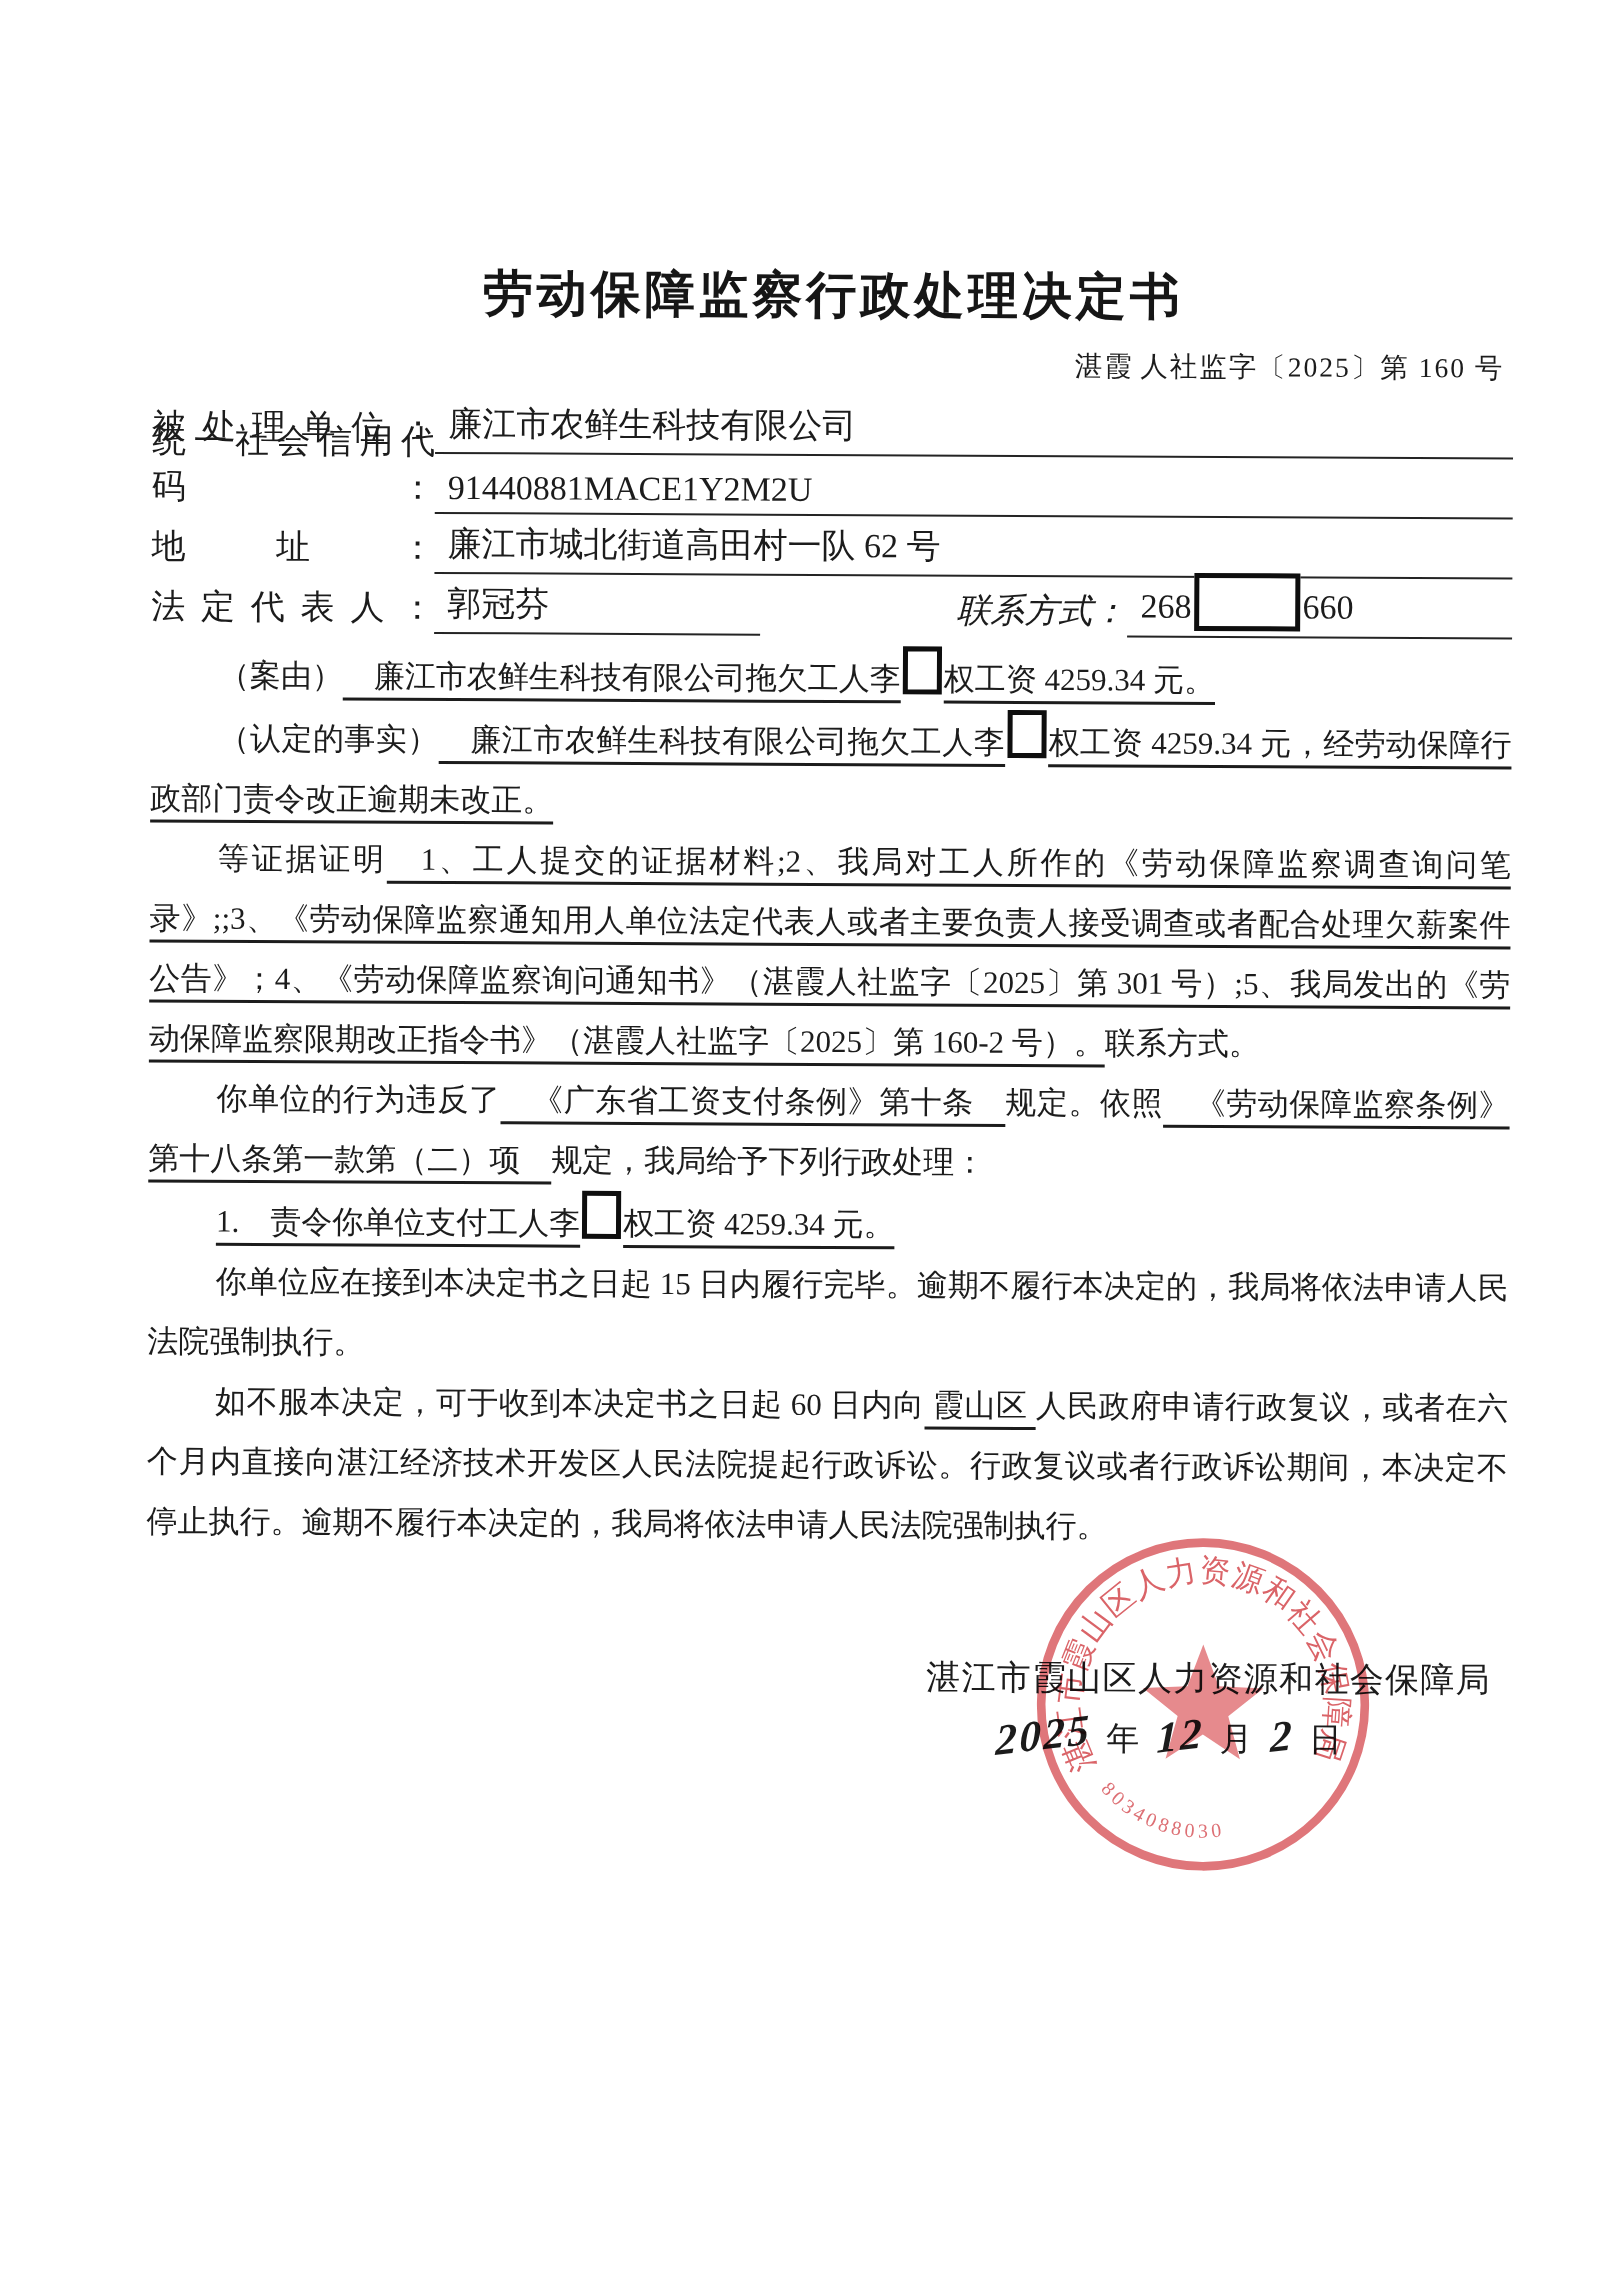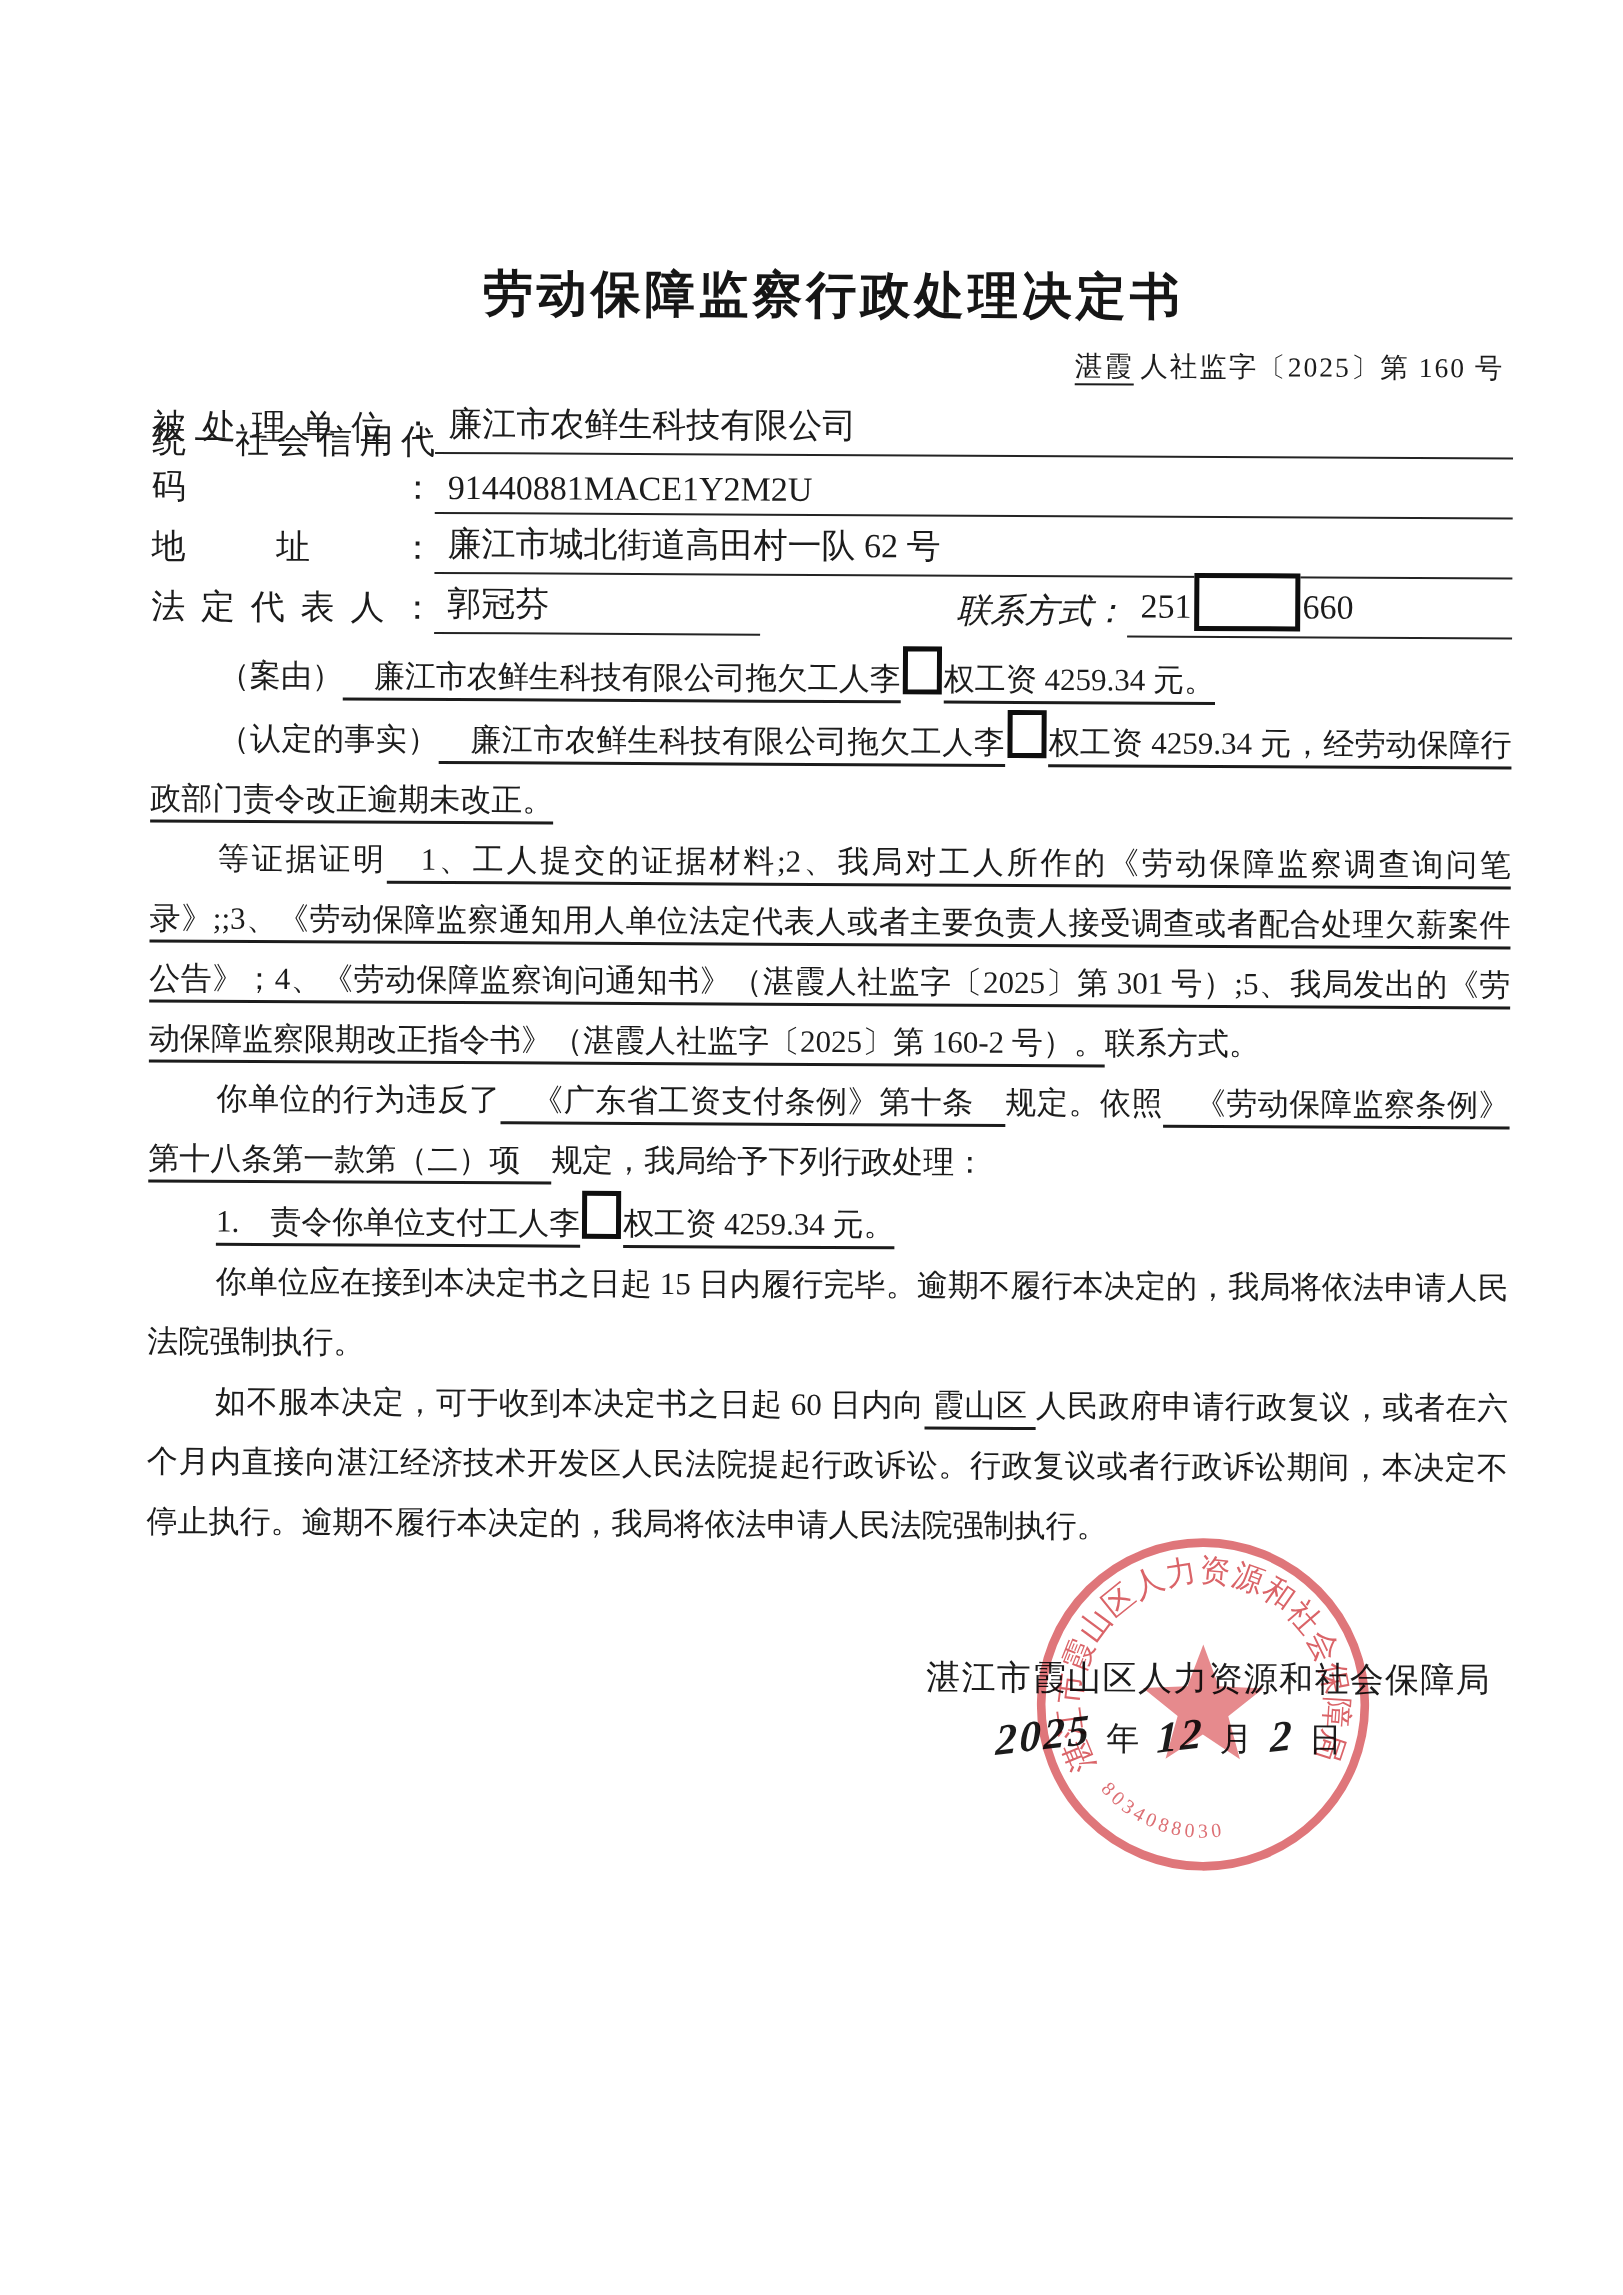--- a/index.html
+++ b/index.html
@@ -24,21 +24,20 @@
     color:#161616;
   }
   .docno{
     margin-top:17px;
     text-align:right;
     font-size:27.5px;letter-spacing:2px;
     line-height:38px;
     padding-right:9.2px;
   }
   .docno .region{
-    text-decoration:underline;
     text-decoration-thickness:2px;
     text-underline-offset:7.9px;
     padding:0 6.5px 0 11.8px;
   }
   
   .fields{margin-top:11.8px;font-size:34px;}
   .frow{display:flex;align-items:flex-end;height:60px;}
   .flabel{
     flex:0 0 283px;
     text-align:justify;text-align-last:justify;
@@ -130,21 +129,21 @@
       </div>
       <div class="frow">
         <span class="flabel">地址：</span>
         <span class="fval grow">廉江市城北街道高田村一队 62 号</span>
       </div>
       <div class="frow">
         <span class="flabel">法定代表人：</span>
         <span class="fval name">郭冠芬</span>
         <span class="fgap"></span>
         <span class="flabel2">联系方式：</span>
-        <span class="fval grow"><span>251</span><span class="redact wide"></span><span>660</span></span>
+        <span class="fval grow"><span>268</span><span class="redact wide"></span><span>660</span></span>
       </div>
     </div>
 
     <div class="paras">
         <p><span>（案由）</span><span class="u">　廉江市农鲜生科技有限公司拖欠工人李</span><span class="redact"></span><span class="u">权工资 4259.34 元。</span></p>
         <p><span>（认定的事实）</span><span class="u">　廉江市农鲜生科技有限公司拖欠工人李</span><span class="redact"></span><span class="u">权工资 4259.34 元，经劳动保障行政部门责令改正逾期未改正。</span></p>
         <p><span>等证据证明</span><span class="u">　1、工人提交的证据材料;2、我局对工人所作的《劳动保障监察调查询问笔录》;;3、《劳动保障监察通知用人单位法定代表人或者主要负责人接受调查或者配合处理欠薪案件公告》；4、《劳动保障监察询问通知书》（湛霞人社监字〔2025〕第 301 号）;5、我局发出的《劳动保障监察限期改正指令书》（湛霞人社监字〔2025〕第 160-2 号）。</span><span>联系方式。</span></p>
         <p><span>你单位的行为违反了</span><span class="u">　《广东省工资支付条例》第十条　</span><span>规定。依照</span><span class="u">　《劳动保障监察条例》第十八条第一款第（二）项　</span><span>规定，我局给予下列行政处理：</span></p>
         <p><span class="u">1.　责令你单位支付工人李</span><span class="redact"></span><span class="u">权工资 4259.34 元。</span></p>
         <p><span>你单位应在接到本决定书之日起 15 日内履行完毕。逾期不履行本决定的，我局将依法申请人民法院强制执行。</span></p>

